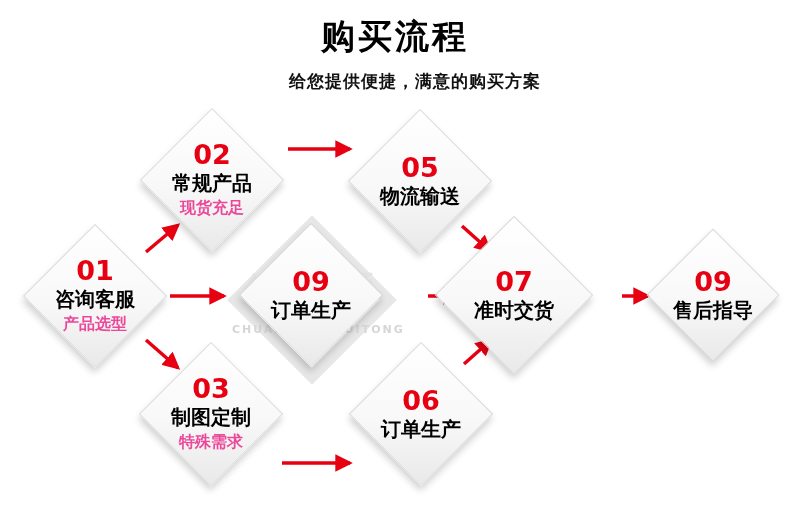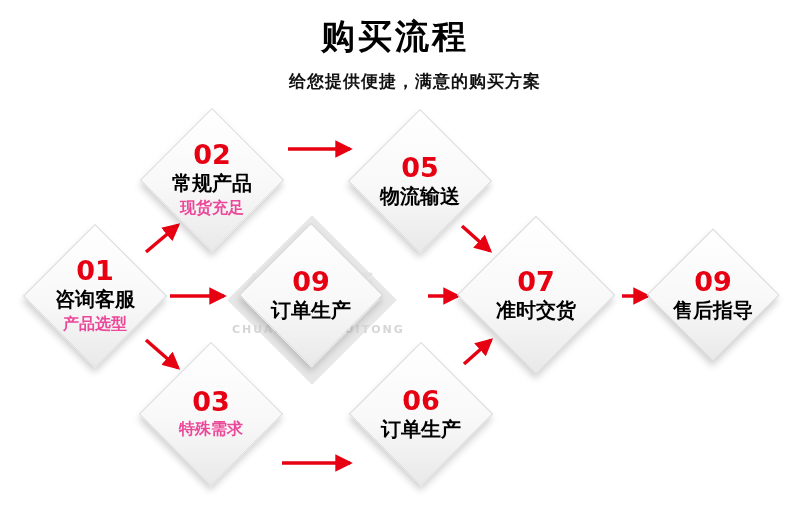--- a/index.html
+++ b/index.html
@@ -85,20 +85,21 @@
       <div class="num">02</div>
       <div class="title">常规产品</div>
       <div class="sub">现货充足</div>
     </div>
   </div>
 
   <div class="node" style="left:136px;top:339px;">
     <div class="diamond"></div>
     <div class="content">
       <div class="num">03</div>
+      <div class="title">制图定制</div>
       <div class="sub">特殊需求</div>
     </div>
   </div>
 
   <div class="node" style="left:236px;top:220px;">
     <div class="diamond"></div>
     <div class="content">
       <div class="num">09</div>
       <div class="title">订单生产</div>
 
@@ -116,21 +117,21 @@
 
   <div class="node" style="left:346px;top:339px;">
     <div class="diamond"></div>
     <div class="content">
       <div class="num">06</div>
       <div class="title">订单生产</div>
 
     </div>
   </div>
 
-  <div class="node size-lg" style="left:461px;top:220px;text-decoration:underline;">
+  <div class="node size-lg" style="left:439px;top:220px;text-decoration:underline;">
     <div class="diamond"></div>
     <div class="content">
       <div class="num">07</div>
       <div class="title">准时交货</div>
 
     </div>
   </div>
 
   <div class="node size-sm" style="left:638px;top:220px;">
     <div class="diamond"></div>

